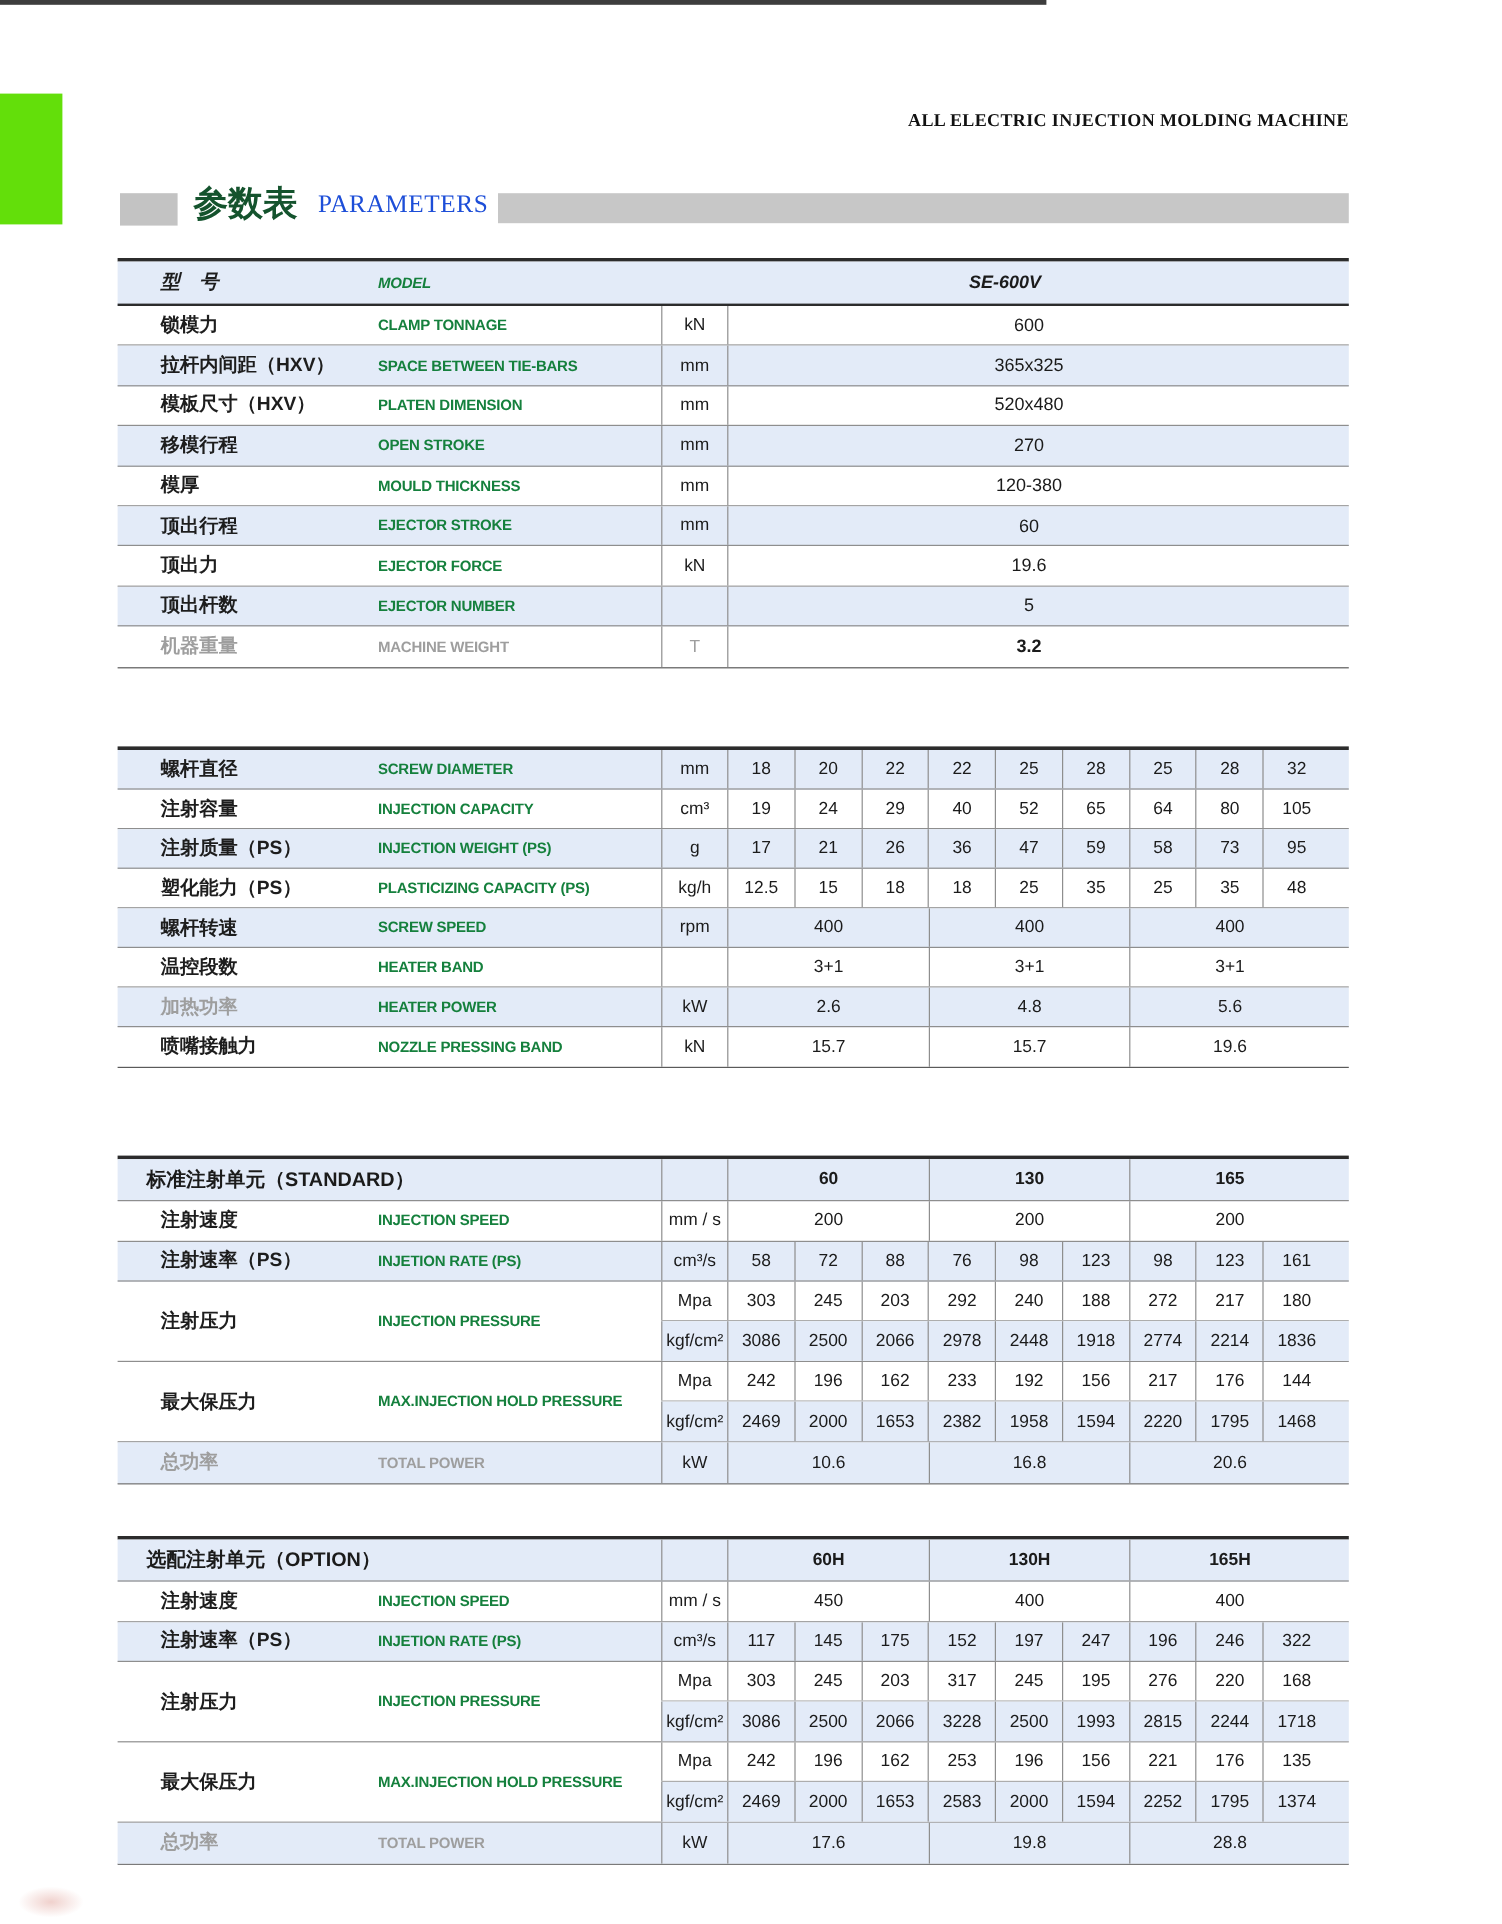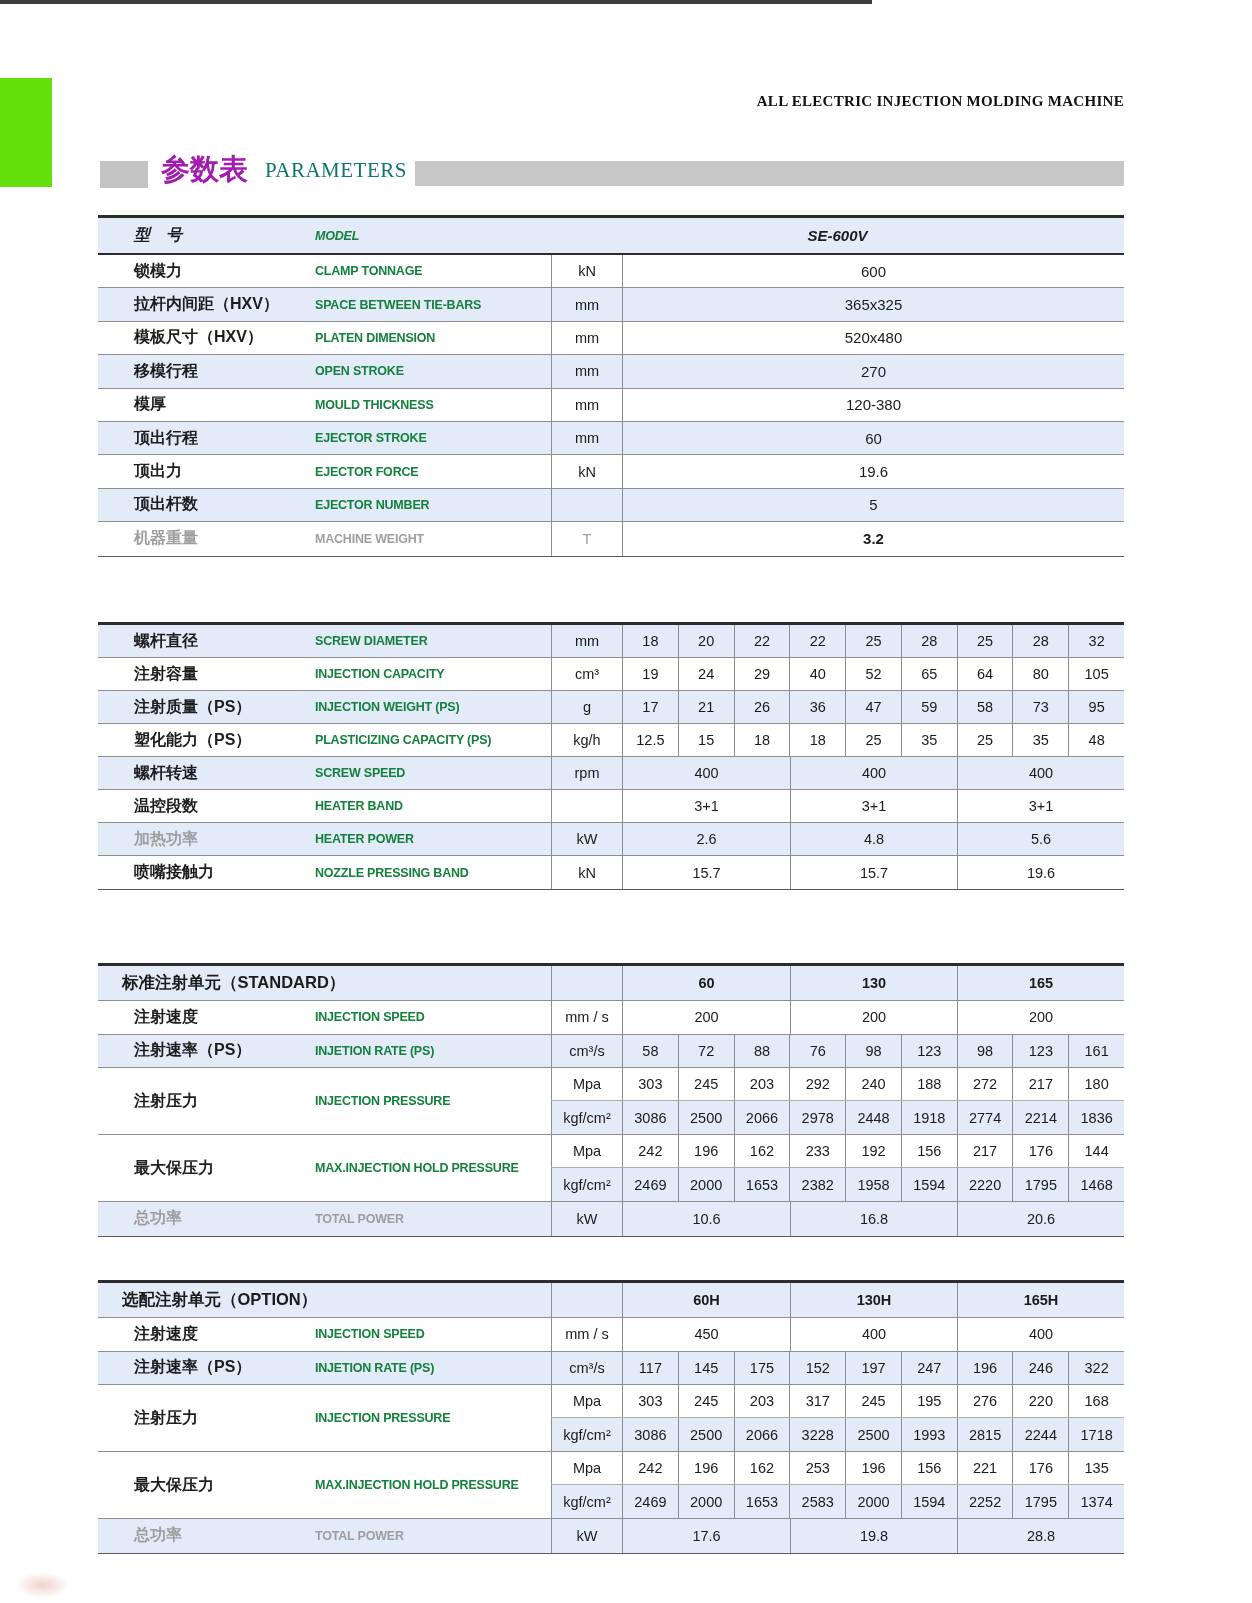--- a/index.html
+++ b/index.html
@@ -20,33 +20,33 @@
     color:var(--ink);
   }
   .top-strip{position:absolute;left:0;top:0;width:872px;height:4px;background:#3d3d3d;}
   .header-right{
     position:absolute;right:128px;top:93px;
     font-family:"Liberation Serif", serif;font-weight:bold;font-size:15px;
     letter-spacing:0.3px;color:#111;
   }
   .green-block{position:absolute;left:0;top:78px;width:52px;height:109px;background:#63df0a;}
   .title-square{position:absolute;left:100px;top:161px;width:48px;height:27px;background:#c3c3c3;}
-  .title-cn{position:absolute;left:161px;top:150px;font-size:29px;font-weight:bold;color:#a21caf;}
-  .title-en{position:absolute;left:265px;top:158px;font-family:"Liberation Serif", serif;font-size:21px;color:#0f766e;letter-spacing:0.5px;}
+  .title-cn{position:absolute;left:161px;top:150px;font-size:29px;font-weight:bold;color:#14532d;}
+  .title-en{position:absolute;left:265px;top:158px;font-family:"Liberation Serif", serif;font-size:21px;color:#1d4ed8;letter-spacing:0.5px;}
   .title-bar{position:absolute;left:415px;top:161px;width:709px;height:25px;background:#c7c7c7;}
 
   .ptable{position:absolute;left:98px;width:1026px;border-top:3px solid var(--dark);background:#fff;}
   .trow{display:flex;align-items:stretch;height:var(--rh);border-bottom:1px solid var(--line);position:relative;}
   .trow:last-child{border-bottom:none;}
   .ptable{border-bottom:1.5px solid #5a5a5a;}
   .shaded{background:var(--blue);}
 
   .c-cn{width:217px;padding-left:36px;display:flex;align-items:center;font-size:16px;font-weight:bold;color:#1d1d1d;}
   .c-en{width:236px;display:flex;align-items:center;font-size:12.5px;font-weight:bold;letter-spacing:-0.2px;color:#15803d;}
-  .c-unit{width:72px;display:flex;align-items:center;justify-content:center;font-size:14.5px;border-left:1px solid var(--line);border-right:1px solid var(--line);}
+  .c-unit{width:56px;display:flex;align-items:center;justify-content:center;font-size:14.5px;border-left:1px solid var(--line);border-right:1px solid var(--line);}
   .c-data{width:501px;display:flex;align-items:stretch;}
   .vcell{flex:1;display:flex;align-items:center;justify-content:center;font-size:15px;}
   .ncell{flex:1;display:flex;align-items:center;justify-content:center;font-size:14.5px;}
   .ncell + .ncell{border-left:1px solid var(--line);}
   .gcell{width:167px;display:flex;align-items:center;justify-content:center;font-size:14.5px;}
   .gcell + .gcell{border-left:1px solid var(--line);}
   .bold{font-weight:bold;}
   .graytx{color:var(--gray);}
 
   

